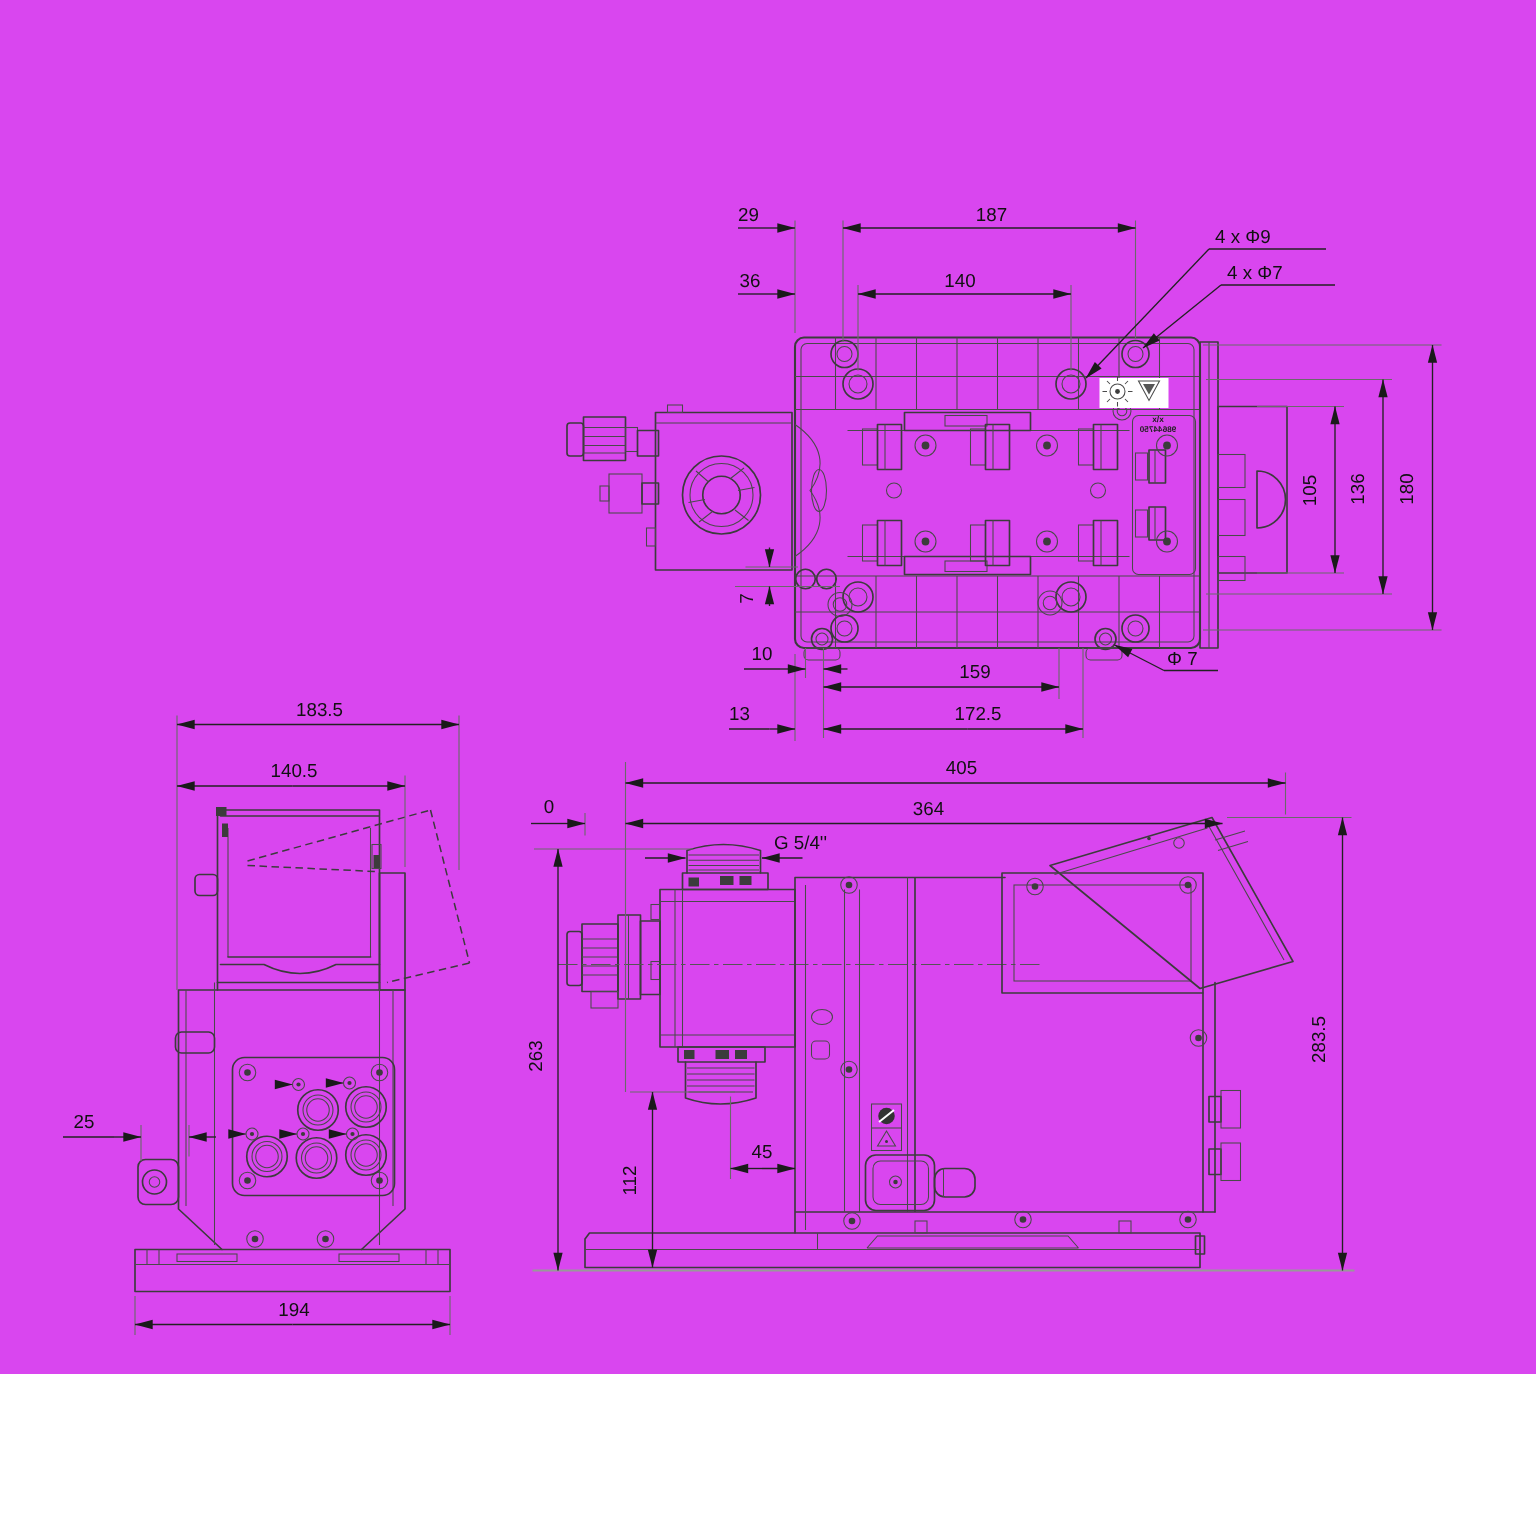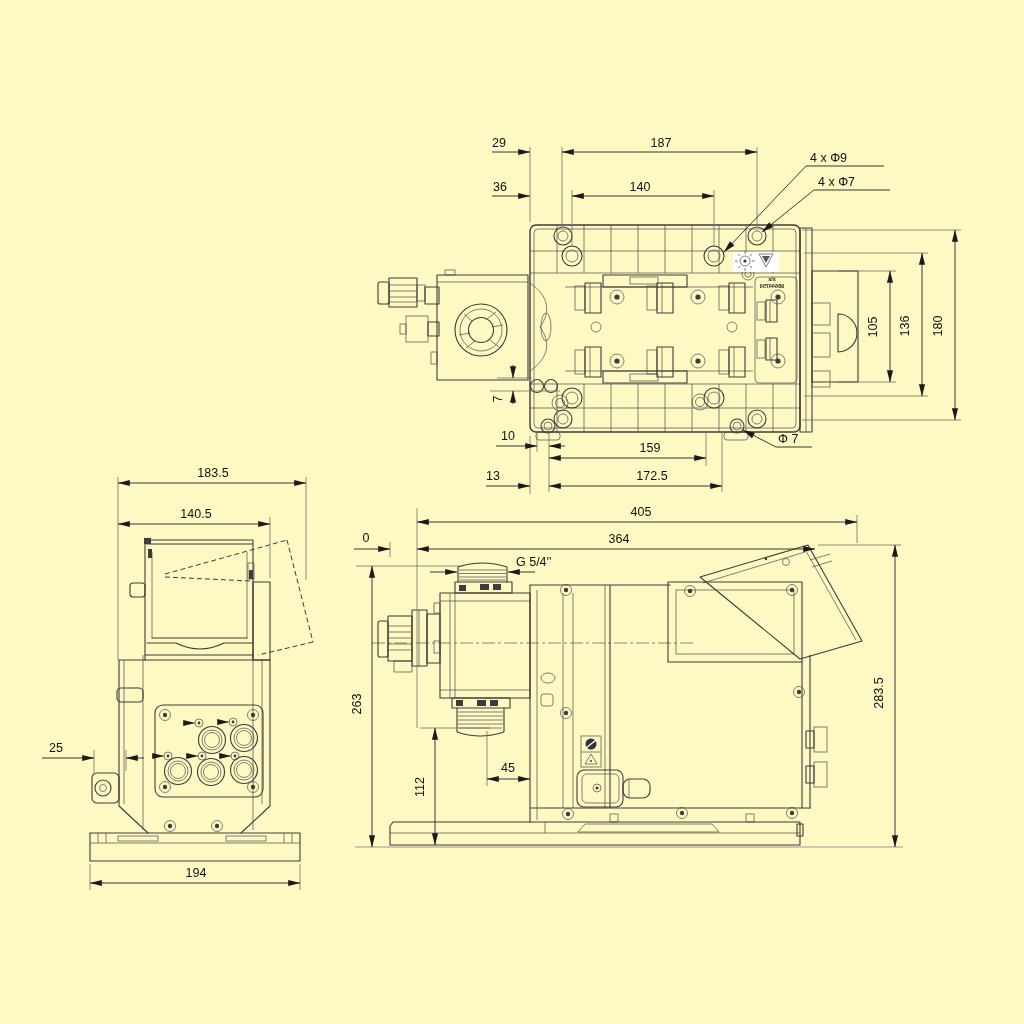--- a/index.html
+++ b/index.html
@@ -1,16 +1,16 @@
 <!DOCTYPE html>
 <html><head>
 <meta charset="utf-8">
 <style>
   html,body{margin:0;padding:0;background:#fff;}
-  .stage{width:1024px;height:1024px;position:relative;background:#fef9c3;overflow:hidden;}
+  .stage{width:1024px;height:916px;position:relative;background:#d946ef;overflow:hidden;}
   svg{position:absolute;left:0;top:0;}
   .ol{stroke:#3c3c3c;stroke-width:1.1;fill:none;stroke-linejoin:round;stroke-linecap:round;}
   .ol2{stroke:#3c3c3c;stroke-width:1.4;fill:none;stroke-linejoin:round;}
   .tl{stroke:#4a4a4a;stroke-width:.7;fill:none;}
   .ext{stroke:#6a6a6a;stroke-width:.75;fill:none;}
   .dl{stroke:#222;stroke-width:.9;fill:none;}
   .cl{stroke:#555;stroke-width:.7;fill:none;stroke-dasharray:13 3 3 3;}
   .dash{stroke:#3c3c3c;stroke-width:1;fill:none;stroke-dasharray:5 3;}
   .fw{fill:#fff;}
   .fd{fill:#3c3c3c;stroke:none;}

